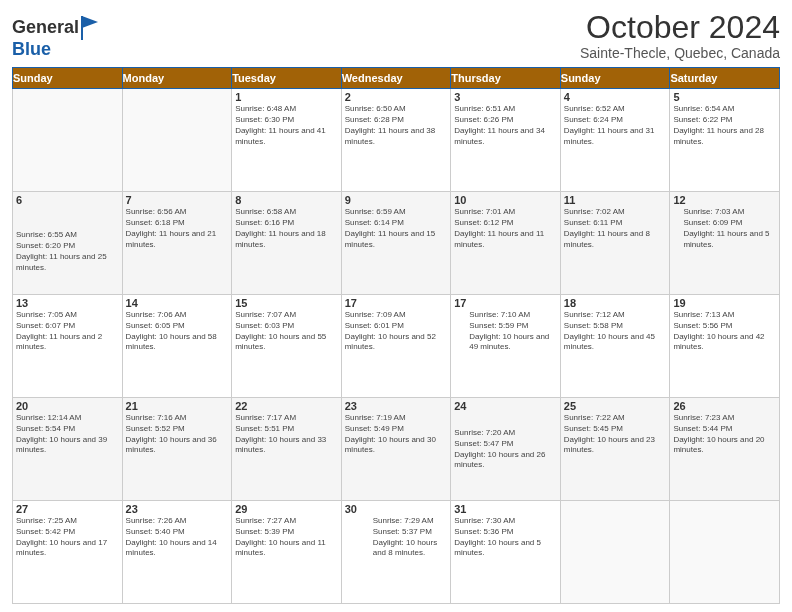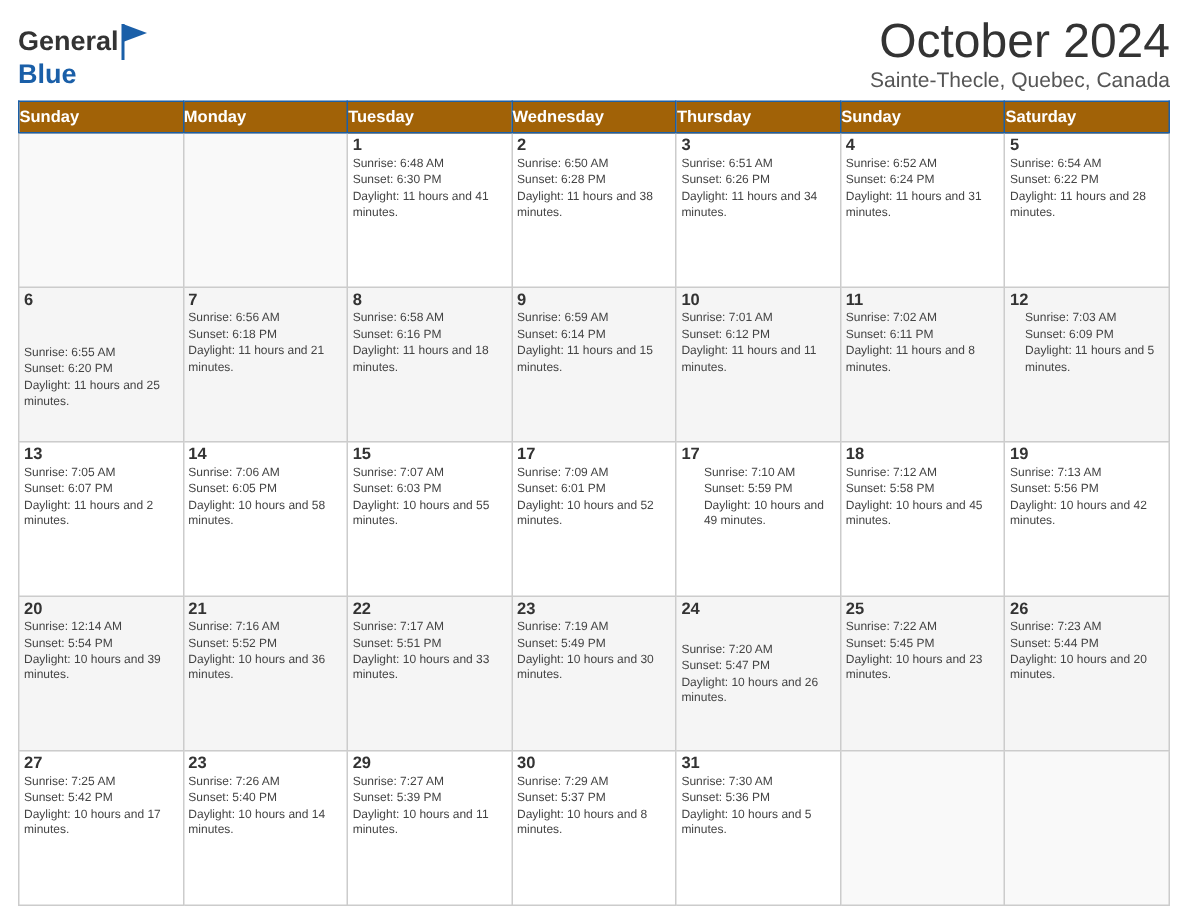--- a/index.html
+++ b/index.html
@@ -311,21 +311,21 @@
 Daylight: 10 hours and 14 minutes.</div>
           </td>
           <td>
             <div class="day-number">29</div>
             <div class="day-info" style="white-space: pre-line;">Sunrise: 7:27 AM
 Sunset: 5:39 PM
 Daylight: 10 hours and 11 minutes.</div>
           </td>
           <td>
             <div class="day-number">30</div>
-            <div class="day-info" style="white-space: pre-line;">Sunrise: 7:29 AM
+            <div class="day-info" style="white-space: pre-line; margin-left: 28px;">Sunrise: 7:29 AM
 Sunset: 5:37 PM
 Daylight: 10 hours and 8 minutes.</div>
           </td>
           <td>
             <div class="day-number">31</div>
             <div class="day-info" style="white-space: pre-line;">Sunrise: 7:30 AM
 Sunset: 5:36 PM
 Daylight: 10 hours and 5 minutes.</div>
           </td>
           <td class="empty"></td>

